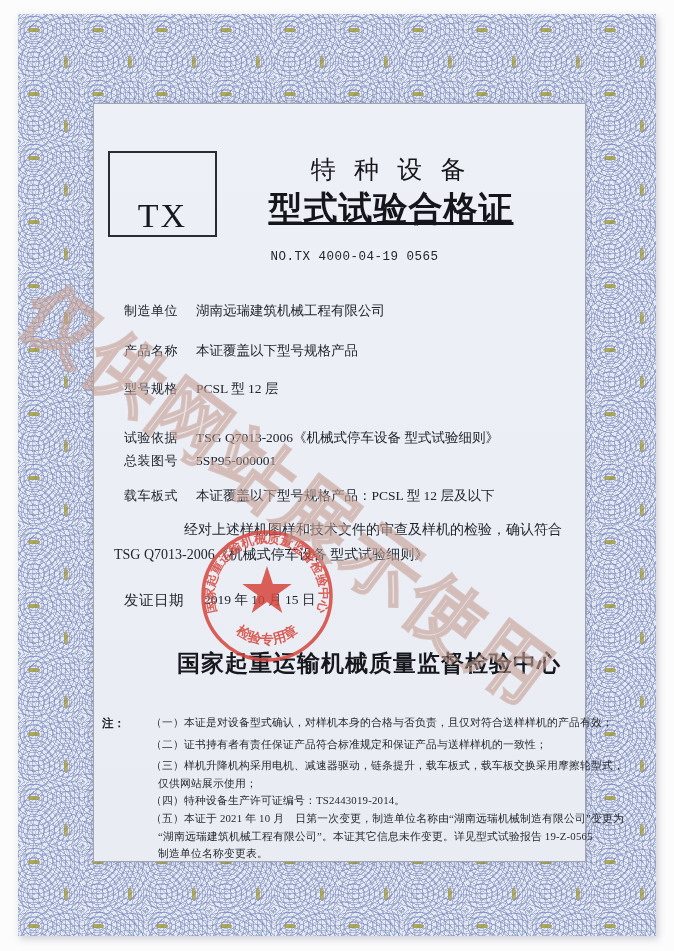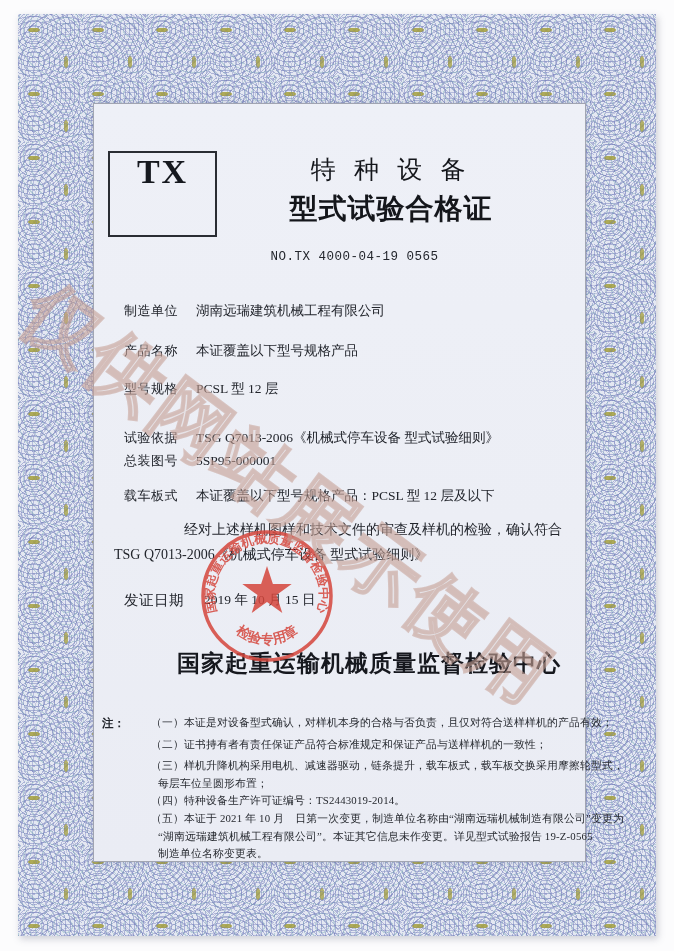--- a/index.html
+++ b/index.html
@@ -23,25 +23,25 @@
     background-size:128px 128px;}
   
   .panel{position:absolute;left:75px;top:89px;width:491px;height:757px;
          background:linear-gradient(180deg,#eef0f7 0%,#ecEEf5 55%,#eaecf4 100%);
          background-color:#edeff6;
          border:1px solid rgba(100,106,122,.55);
          box-shadow:0 0 6px rgba(70,80,120,.22);}
   .panel > div{position:absolute;}
   
   .tx-box{left:14px;top:47px;width:105px;height:82px;border:2px solid #2a2d33;
-          display:flex;align-items:flex-start;justify-content:center;
-          font-size:34px;font-weight:bold;letter-spacing:2px;color:#16191f;}
+          display:flex;align-items:flex-end;justify-content:center;
+          font-size:34px;font-weight:normal;letter-spacing:2px;color:#16191f;}
   .title-block{left:115px;top:44px;right:12px;text-align:center;margin-top:7px;}
   .title-small{font-size:25px;letter-spacing:6px;line-height:30px;color:#14161b;}
-  .title-main{font-size:28px;font-weight:bold;letter-spacing:1px;line-height:48px;color:#14161b;}
+  .title-main{font-size:34px;font-weight:bold;letter-spacing:1px;line-height:48px;color:#14161b;text-decoration:underline;}
   .cert-no{left:30px;right:0;top:146px;text-align:center;
            font-family:"Liberation Mono","DejaVu Sans Mono",monospace;
            font-size:12.5px;letter-spacing:.5px;color:#23262d;}
   
   .field{left:30px;white-space:nowrap;font-size:13.5px;line-height:20px;}
   .flabel{display:inline-block;width:72px;font-size:13px;letter-spacing:.5px;}
   .f0{top:197px}.f1{top:237px}.f2{top:275px}.f3{top:324px}.f4{top:347px}.f5{top:382px}
   .concl{font-size:14px;line-height:17px;white-space:nowrap;}
   .c1{left:90px;top:417px}.c2{left:20px;top:442px}
   .date-label{left:30px;top:487px;font-size:14.5px;letter-spacing:.5px;text-align:center;}
@@ -112,21 +112,21 @@
       <div class="notes-label">注：</div>
       <div class="nline n0">
         <span>（一）</span><span>本证是对设备型式确认，对样机本身的合格与否负责，且仅对符合送样样机的产品有效；</span>
       </div>
       <div class="nline n2">
         <span>（三）</span><span>样机升降机构采用电机、减速器驱动，链条提升，载车板式，载车板交换采用摩擦轮型式，</span>
       </div>
       <div class="nline n1">
         <span>（二）</span><span>证书持有者有责任保证产品符合标准规定和保证产品与送样样机的一致性；</span>
       </div>
-      <div class="nline ncont n2b">每层车位呈圆形布置；</div>
+      <div class="nline ncont n2b">仅供网站展示使用；</div>
       <div class="nline n3">
         <span>（四）</span><span>特种设备生产许可证编号：TS2443019-2014。</span>
       </div>
       <div class="nline n4">
         <span>（五）</span><span>本证于 2021 年 10 月　日第一次变更，制造单位名称由“湖南远瑞机械制造有限公司”变更为</span>
       </div>
       <div class="nline ncont n4b">“湖南远瑞建筑机械工程有限公司”。本证其它信息未作变更。详见型式试验报告 19-Z-0565</div>
       <div class="nline ncont n4c">制造单位名称变更表。</div>
 
       <svg class="seal" viewBox="0 0 140 140">

